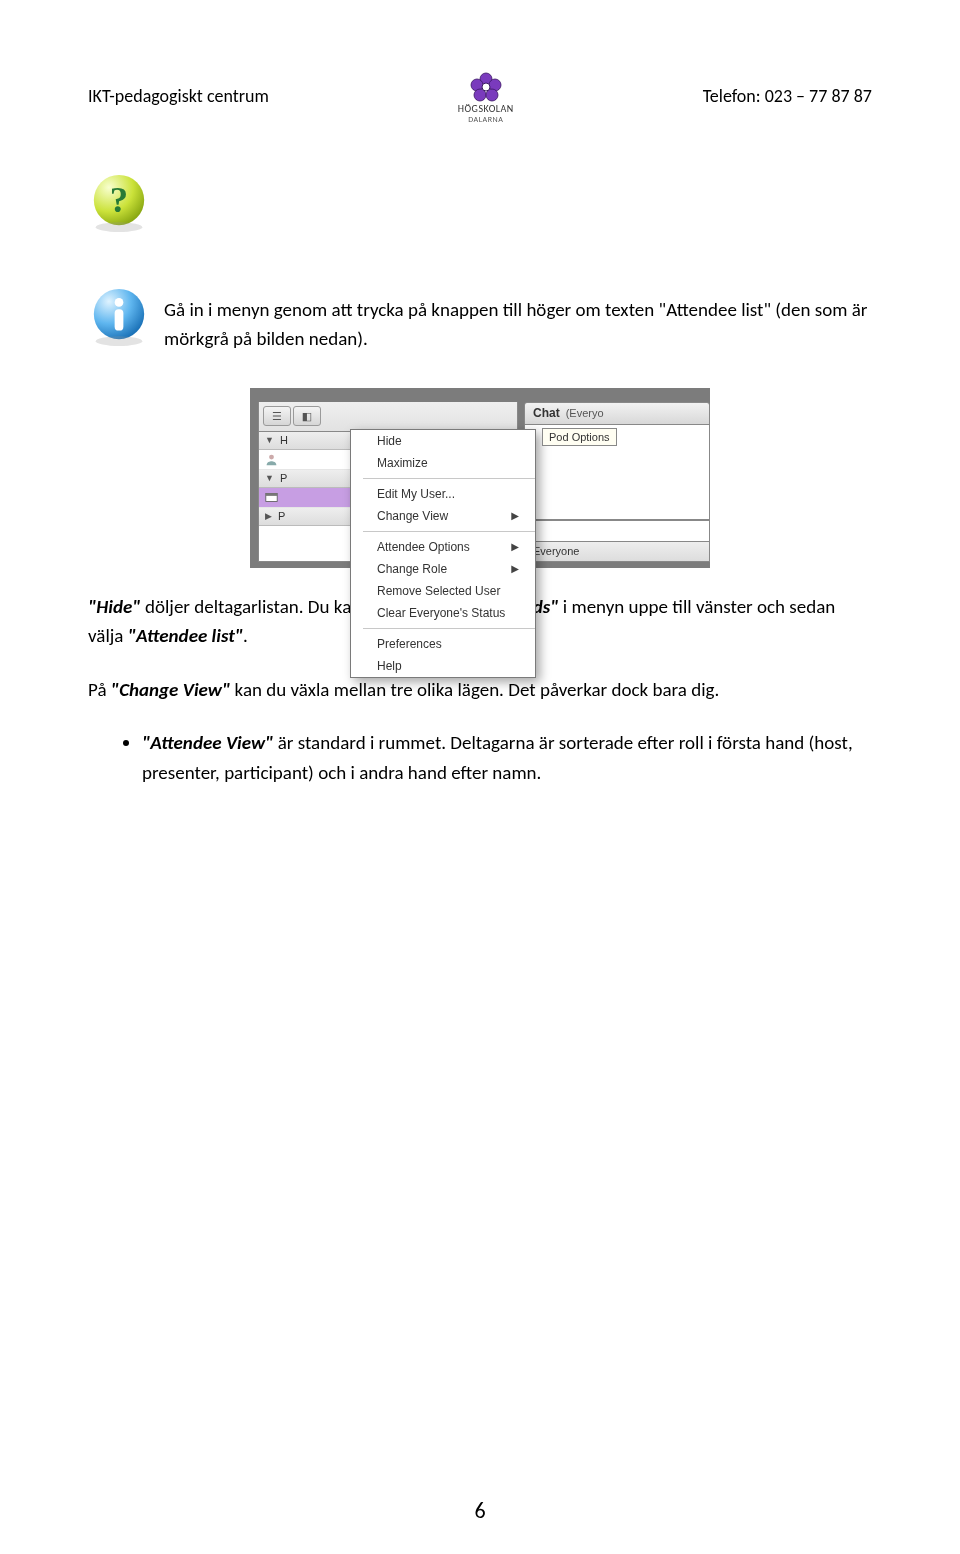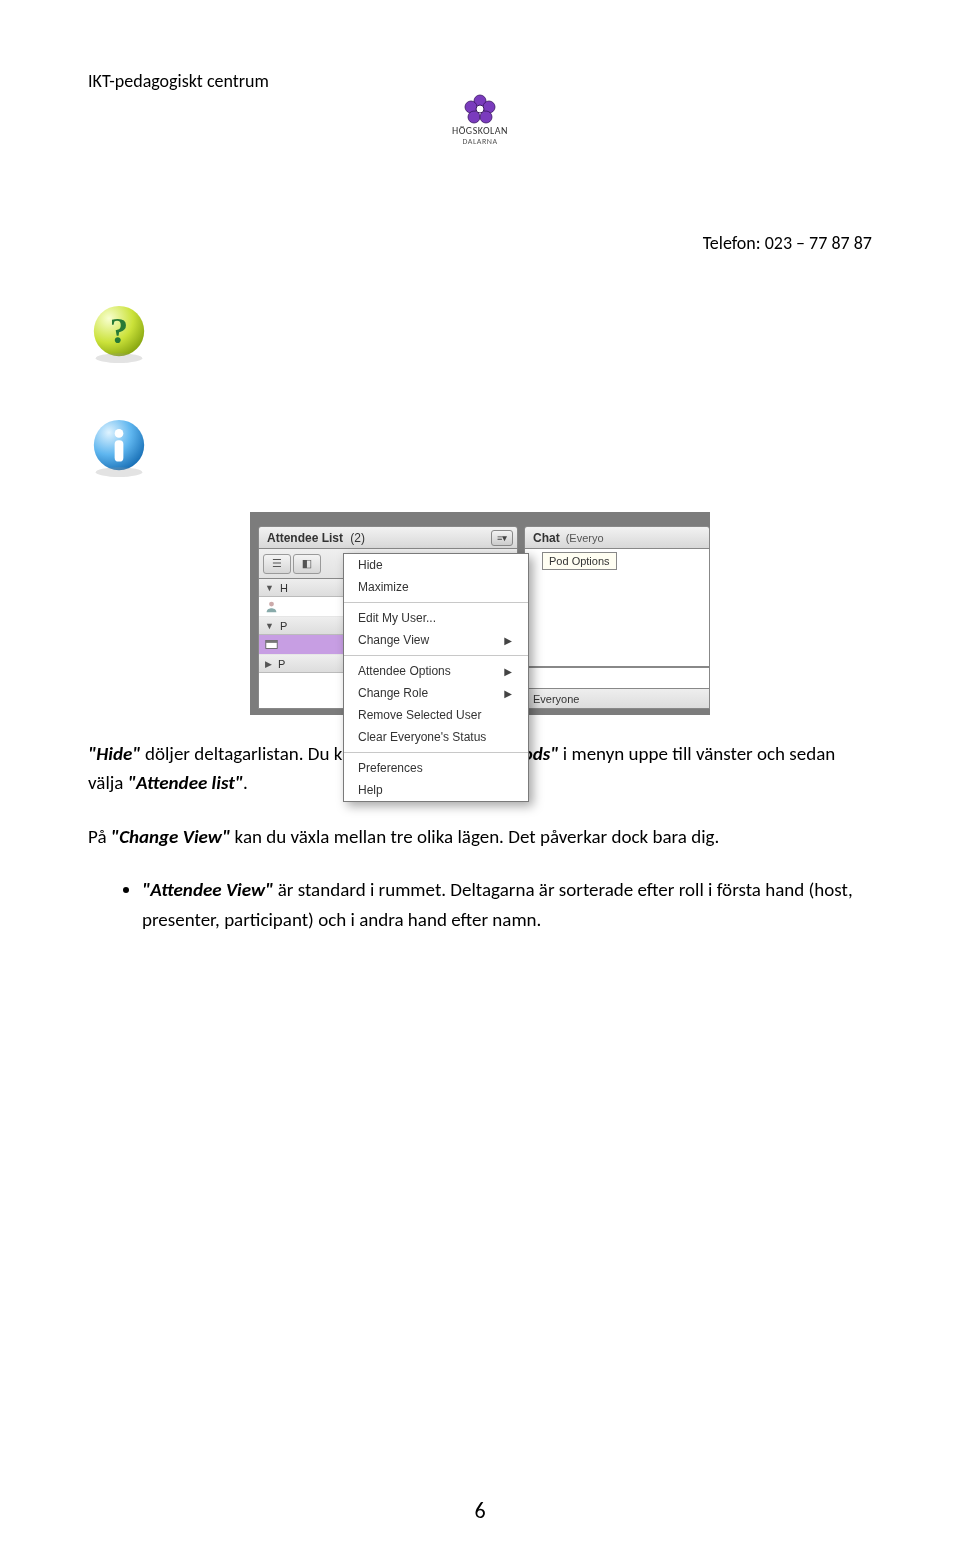--- a/index.html
+++ b/index.html
@@ -8,22 +8,22 @@
     background: #fff;
     width: 960px;
     min-height: 1554px;
     position: relative;
     color: #000;
   }
   .page { padding: 70px 88px 40px 88px; }
   .header-row {
     display: flex;
     justify-content: space-between;
+    align-items: center;
     font-size: 18px;
-    flex-direction: column;
   }
   .header-left { text-align: left; }
   .header-right { text-align: right; }
   .header-center { text-align: center; flex: 0 0 140px; }
   .logo-wrap { display:flex; flex-direction:column; align-items:center; line-height:1.05; }
   .logo-text1 { font-size: 10px; letter-spacing: 0.5px; color:#333; font-weight:normal; }
   .logo-text2 { font-size: 8px; letter-spacing: 0.5px; color:#555; }
   .subheader-row {
     display: flex;
     justify-content: space-between;
@@ -170,28 +170,29 @@
   .chat-tab {
     background: linear-gradient(#eee,#ddd);
     border:1px solid #888; border-top:none;
     height:20px; padding:0 8px; font-size:11px;
     display:flex;align-items:center;
   }
 
   
   .dropdown {
     position:absolute;
-    left: 93px;
+    left: 100px;
     top: 41px;
     width: 186px;
     background:#fff;
     border:1px solid #7a7a7a;
     box-shadow: 4px 4px 10px rgba(0,0,0,.35);
     font-size:12px;
     z-index:5;
+    padding-left:12px;
   }
   .dropdown .dd-item {
     padding: 4px 16px 4px 14px;
     color:#333;
     display:flex;justify-content:space-between;align-items:center;
   }
   .dropdown .dd-item .arrow { color:#444; font-size:10px; }
   .dropdown .dd-sep { height:1px; background:#c8c8c8; margin:4px 0; }
   .tooltip {
     position:absolute;
@@ -251,35 +252,27 @@
         <stop offset="0" stop-color="#dff3ff"></stop>
             <stop offset=".55" stop-color="#5fb6ef"></stop>
             <stop offset="1" stop-color="#1b72b8"></stop>
       </radialGradient>
     </defs>
     <circle cx="32" cy="30" r="26" fill="url(#gi)"></circle>
     <ellipse cx="32" cy="58" rx="24" ry="5" fill="#9b9b9b" opacity=".28"></ellipse>
     <circle cx="32" cy="18" r="4.5" fill="#fff"></circle>
     <rect x="27.5" y="25" width="9" height="22" rx="4" fill="#fff"></rect>
   </svg>
+  <div class="body-para">Gå in i menyn genom att trycka på knappen till höger om texten "Attendee list" (den som är mörkgrå på bilden nedan).</div>
 </div>
 
 <div class="screenshot-wrap">
   <div class="shot">
     <div class="shot-row">
       <div class="pod-outer">
-        <div class="pod-title">
-          <span>
-            <span>Attendee List</span>
-            <span style="font-weight:normal;margin-left:4px;">(2)</span>
-          </span>
-          <span class="pod-title-right">
-            <span class="iconbtn">≡▾</span>
-          </span>
-        </div>
         <div class="pod-body">
           <span class="toolbtn">☰</span>
           <span class="toolbtn">◧</span>
         </div>
         <div class="role-rows">
           <div class="role-header">
             <span class="tri">▼</span>
             <span>H</span>
           </div>
           <div class="role-item">

